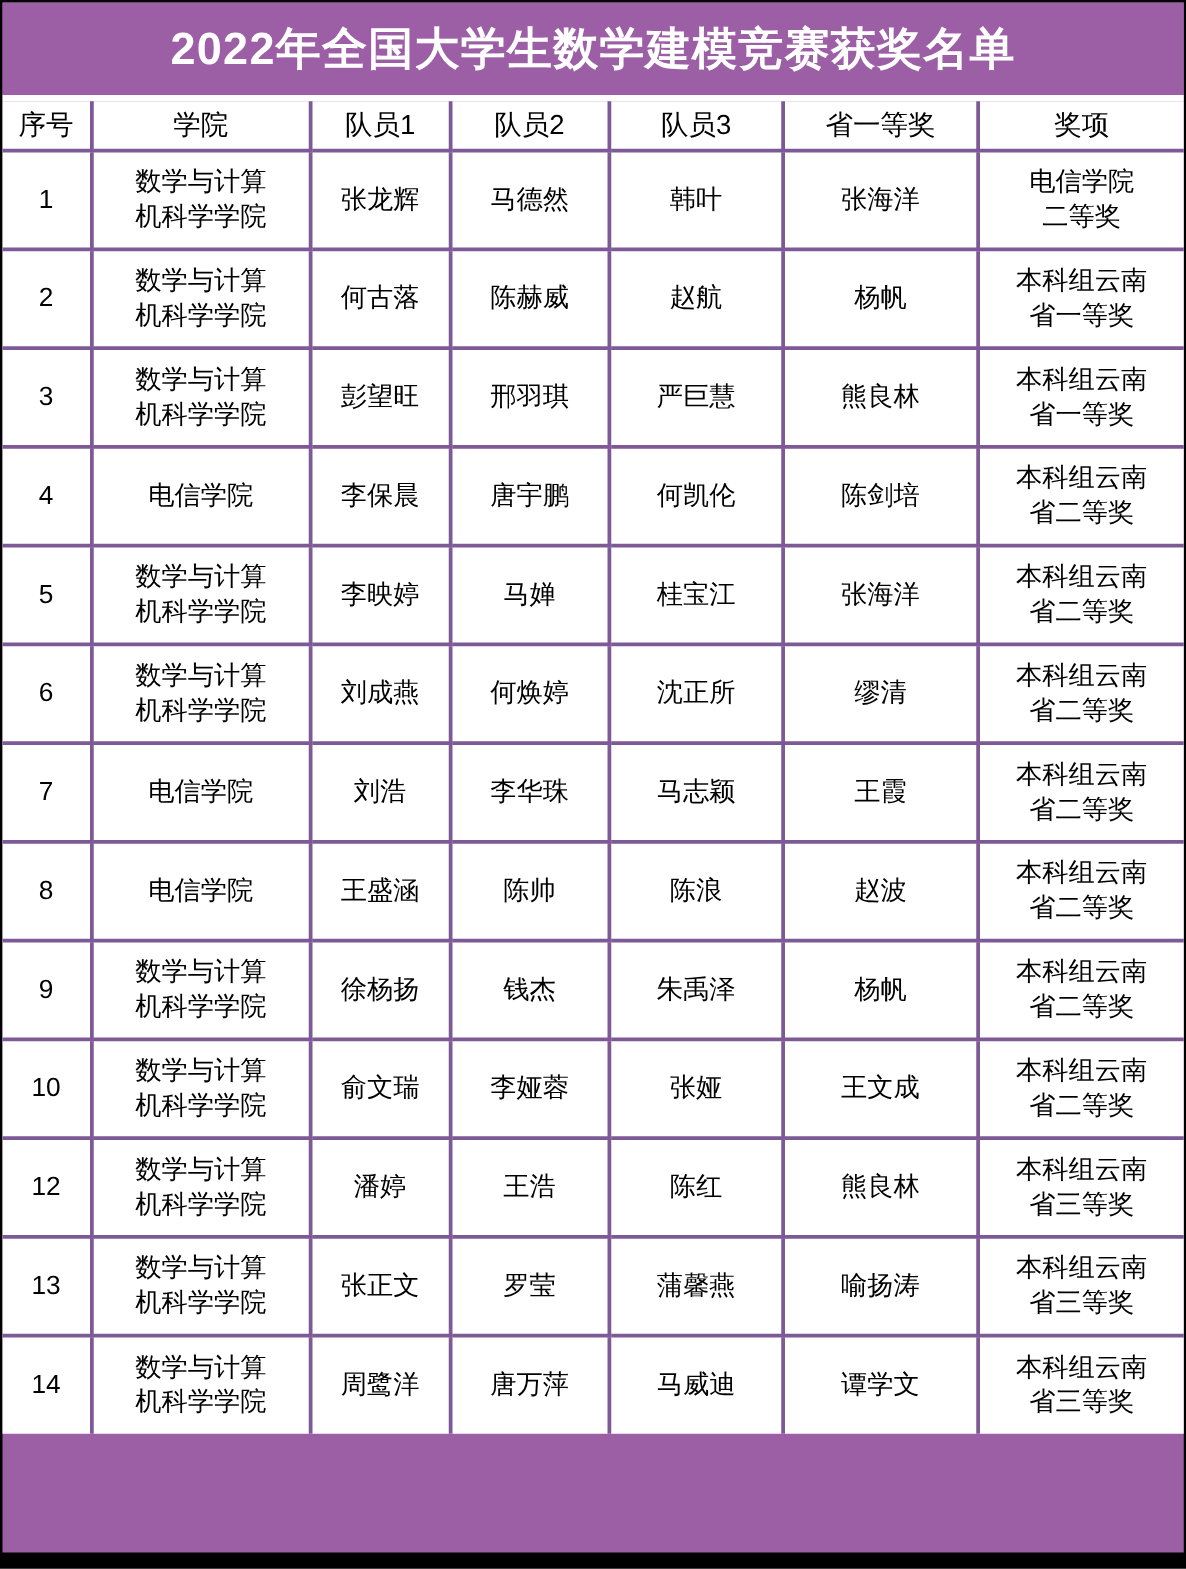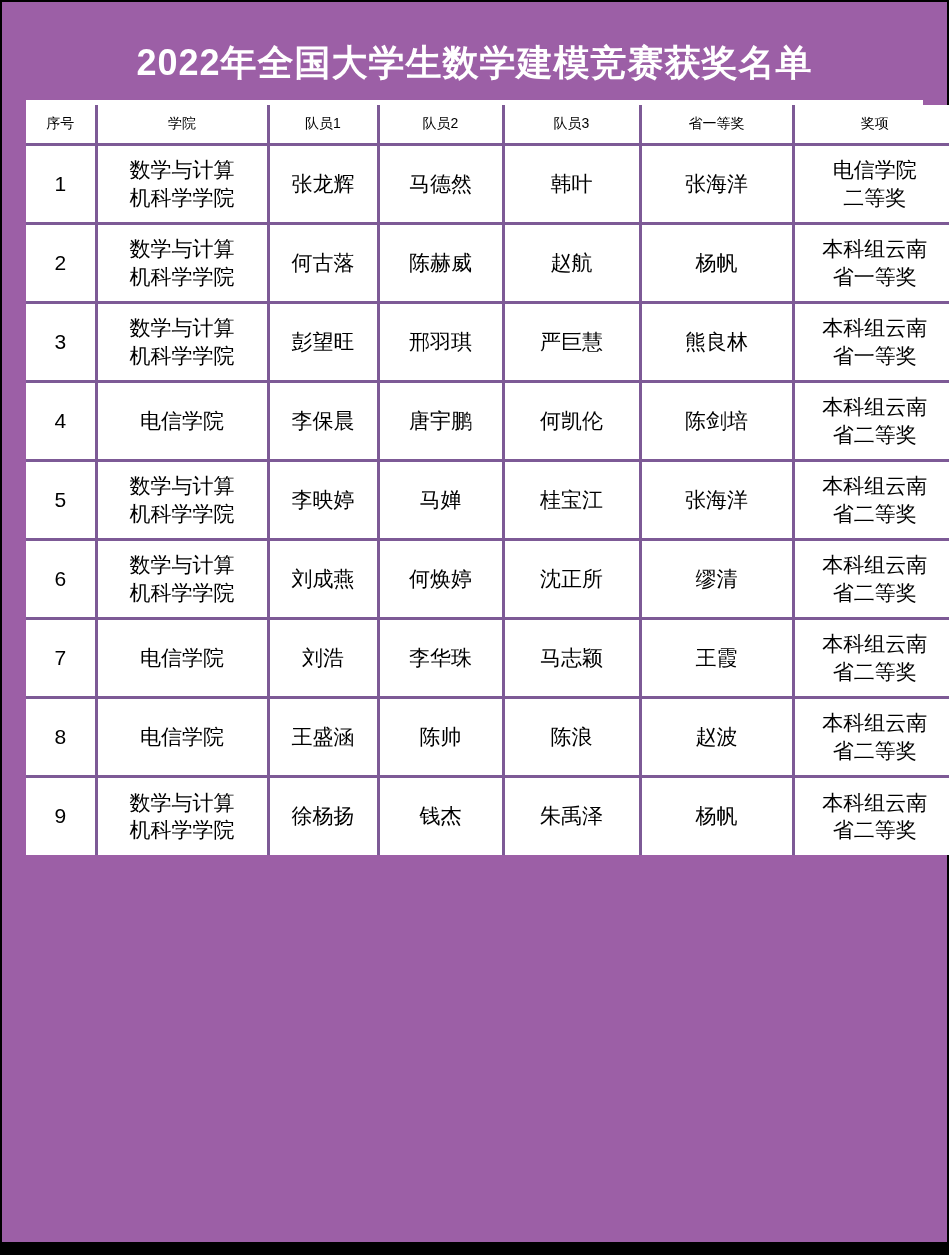--- a/index.html
+++ b/index.html
@@ -14,21 +14,21 @@
   body{
     width:949px;height:1255px;
     background:var(--edge);
     font-family:"Liberation Sans","DejaVu Sans",sans-serif;
     overflow:hidden;position:relative;
   }
   .frame{
     position:absolute;top:2px;left:2px;width:945px;height:1240px;
     box-sizing:border-box;
     background:var(--banner);
-    padding:24px;
+    padding:0;
   }
   .banner{
     height:74px;
     display:flex;align-items:center;justify-content:center;
     background:var(--banner);
     color:var(--titletext);
     font-size:36px;font-weight:700;letter-spacing:1px;
     white-space:nowrap;
   }
   .gap{height:5px;background:#ffffff;}
@@ -43,21 +43,21 @@
     color:var(--text);
     text-align:center;vertical-align:middle;
     font-weight:normal;
     padding:0 2px;
     box-sizing:border-box;
     white-space:pre-line;
     overflow:hidden;
   }
   table.award thead th{
     height:39px;
-    font-size:14px;
+    font-size:22px;
     border-top:none;
   }
   table.award tbody tr{height:79px;}
   table.award tbody td{
     font-size:21px;
     line-height:1.32;
   }
   
   table.award tr > *:first-child{border-left:none;}
   table.award tr > *:last-child{border-right:none;}
@@ -185,16 +185,60 @@
           <td>9</td>
           <td>数学与计算
 机科学学院</td>
           <td>徐杨扬</td>
           <td>钱杰</td>
           <td>朱禹泽</td>
           <td>杨帆</td>
           <td>本科组云南
 省二等奖</td>
         </tr>
+        <tr>
+          <td>10</td>
+          <td>数学与计算
+机科学学院</td>
+          <td>俞文瑞</td>
+          <td>李娅蓉</td>
+          <td>张娅</td>
+          <td>王文成</td>
+          <td>本科组云南
+省二等奖</td>
+        </tr>
+        <tr>
+          <td>12</td>
+          <td>数学与计算
+机科学学院</td>
+          <td>潘婷</td>
+          <td>王浩</td>
+          <td>陈红</td>
+          <td>熊良林</td>
+          <td>本科组云南
+省三等奖</td>
+        </tr>
+        <tr>
+          <td>13</td>
+          <td>数学与计算
+机科学学院</td>
+          <td>张正文</td>
+          <td>罗莹</td>
+          <td>蒲馨燕</td>
+          <td>喻扬涛</td>
+          <td>本科组云南
+省三等奖</td>
+        </tr>
+        <tr>
+          <td>14</td>
+          <td>数学与计算
+机科学学院</td>
+          <td>周鹭洋</td>
+          <td>唐万萍</td>
+          <td>马威迪</td>
+          <td>谭学文</td>
+          <td>本科组云南
+省三等奖</td>
+        </tr>
       </tbody>
   </table>
 
 </div>
 
 </body></html>

